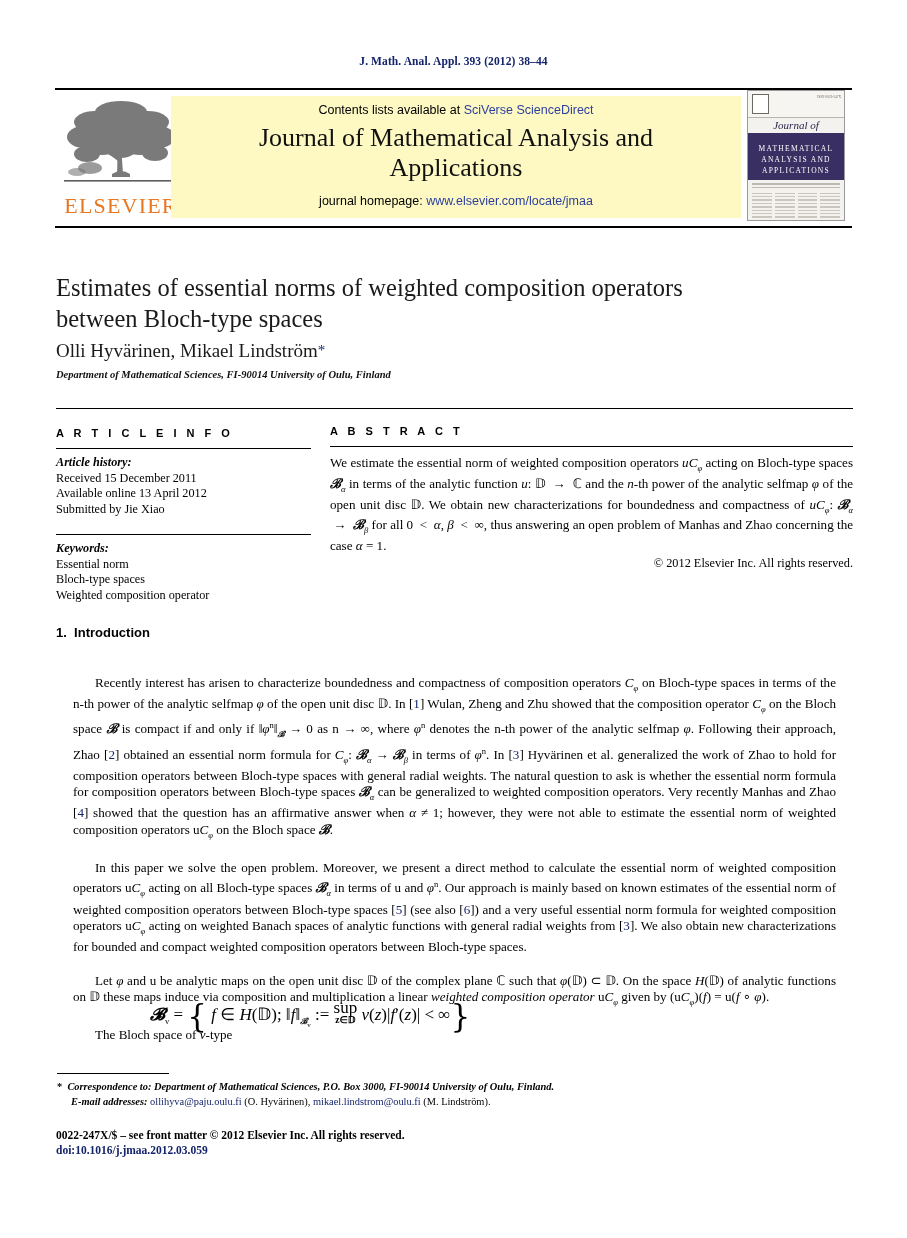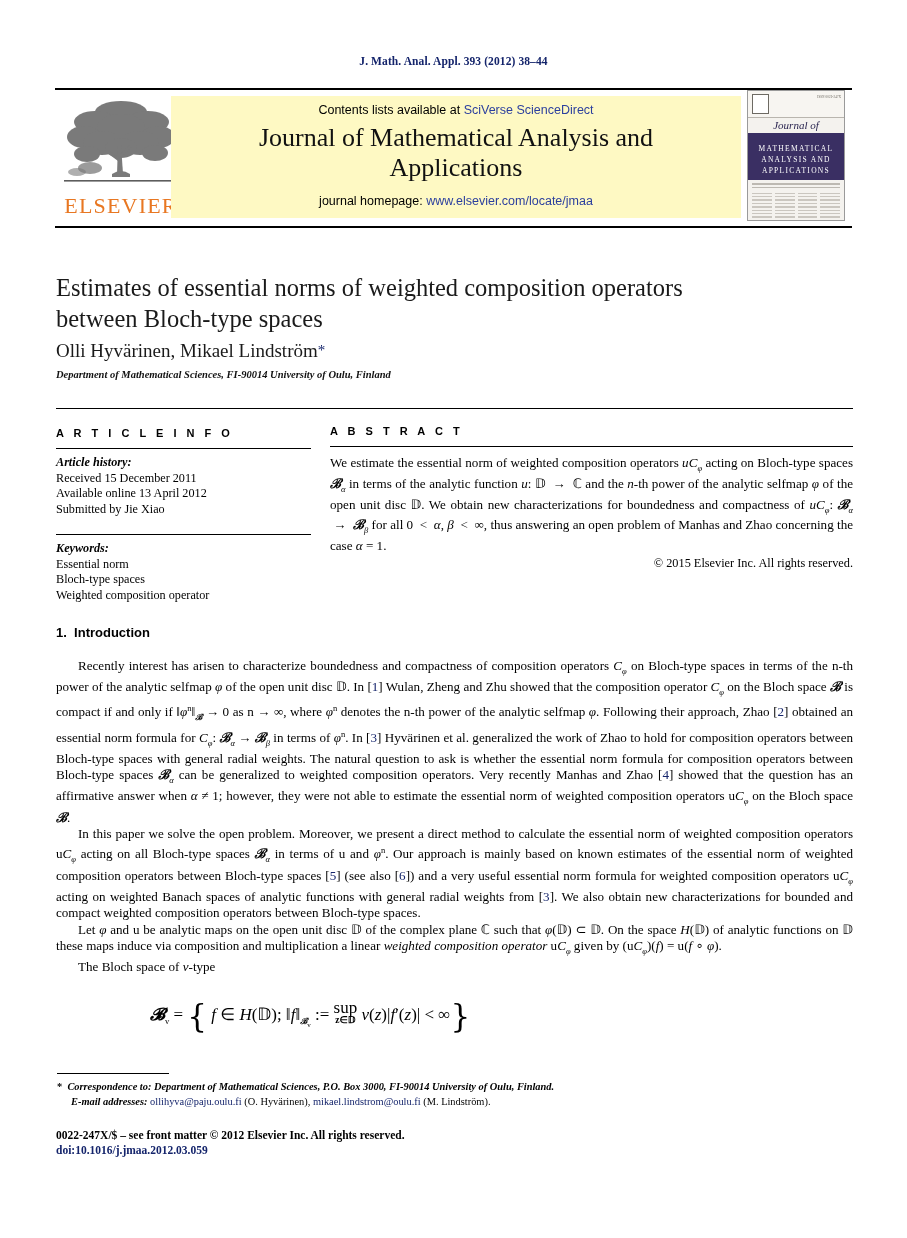--- a/index.html
+++ b/index.html
@@ -255,21 +255,21 @@
   }
   .bodytext {
     position: absolute;
     left: 56px; top: 658px;
     width: 797px;
     font-family: "Liberation Serif", serif;
     font-size: 13.1px;
     line-height: 16.45px;
     text-align: justify;
   }
-  .bodytext p { margin: 0; text-indent: 22px; }
+  .bodytext p { margin: 17px; text-indent: 22px; }
   .ref { color: #14246b; }
   em.it { font-style: italic; }
 
   
   .mvar { font-family: "Liberation Serif", serif; font-style: italic; }
   .scrB { font-family: "Liberation Serif", serif; font-style: italic; font-weight: bold; }
   sub.sm { font-size: 8.5px; }
   sup.sm { font-size: 8.5px; }
 
   
@@ -474,21 +474,21 @@
       <div>Weighted composition operator</div>
     </div>
   </div>
 
   <div class="col-abs">
     <div class="sechead">A B S T R A C T</div>
     <div class="hr-thin"></div>
     <div class="abs-body">
       We estimate the essential norm of weighted composition operators <span class="mvar">u</span><span class="mvar">C</span><sub class="sm"><span class="mvar">φ</span></sub> acting on Bloch-type spaces <span class="scrB">ℬ</span><sub class="sm"><span class="mvar">α</span></sub> in terms of the analytic function <span class="mvar">u</span>: 𝔻 &nbsp;→&nbsp; ℂ and the <span class="mvar">n</span>-th power of the analytic selfmap <span class="mvar">φ</span> of the open unit disc 𝔻. We obtain new characterizations for boundedness and compactness of <span class="mvar">u</span><span class="mvar">C</span><sub class="sm"><span class="mvar">φ</span></sub>: <span class="scrB">ℬ</span><sub class="sm"><span class="mvar">α</span></sub> &nbsp;→&nbsp; <span class="scrB">ℬ</span><sub class="sm"><span class="mvar">β</span></sub> for all 0 &nbsp;&lt;&nbsp; <span class="mvar">α</span>, <span class="mvar">β</span> &nbsp;&lt;&nbsp; ∞, thus answering an open problem of Manhas and Zhao concerning the case <span class="mvar">α</span> = 1.
     </div>
-    <div class="abs-copy">© 2015 Elsevier Inc. All rights reserved.</div>
+    <div class="abs-copy">© 2012 Elsevier Inc. All rights reserved.</div>
   </div>
 
   <div class="h2">
     <span>1.</span>&nbsp;&nbsp;<span>Introduction</span>
   </div>
 
   <div class="bodytext">
     <p>Recently interest has arisen to characterize boundedness and compactness of composition operators <span class="mvar">C</span><sub class="sm"><span class="mvar">φ</span></sub> on Bloch-type spaces in terms of the n-th power of the analytic selfmap <span class="mvar">φ</span> of the open unit disc 𝔻. In [<span class="ref">1</span>] Wulan, Zheng and Zhu showed that the composition operator <span class="mvar">C</span><sub class="sm"><span class="mvar">φ</span></sub> on the Bloch space <span class="scrB">ℬ</span> is compact if and only if ‖<span class="mvar">φ</span><sup class="sm">n</sup>‖<sub class="sm"><span class="scrB">ℬ</span></sub> → 0 as n → ∞, where <span class="mvar">φ</span><sup class="sm">n</sup> denotes the n-th power of the analytic selfmap <span class="mvar">φ</span>. Following their approach, Zhao [<span class="ref">2</span>] obtained an essential norm formula for <span class="mvar">C</span><sub class="sm"><span class="mvar">φ</span></sub>: <span class="scrB">ℬ</span><sub class="sm"><span class="mvar">α</span></sub> → <span class="scrB">ℬ</span><sub class="sm"><span class="mvar">β</span></sub> in terms of <span class="mvar">φ</span><sup class="sm">n</sup>. In [<span class="ref">3</span>] Hyvärinen et al. generalized the work of Zhao to hold for composition operators between Bloch-type spaces with general radial weights. The natural question to ask is whether the essential norm formula for composition operators between Bloch-type spaces <span class="scrB">ℬ</span><sub class="sm"><span class="mvar">α</span></sub> can be generalized to weighted composition operators. Very recently Manhas and Zhao [<span class="ref">4</span>] showed that the question has an affirmative answer when <span class="mvar">α</span> ≠ 1; however, they were not able to estimate the essential norm of weighted composition operators u<span class="mvar">C</span><sub class="sm"><span class="mvar">φ</span></sub> on the Bloch space <span class="scrB">ℬ</span>.</p>
 
     <p>In this paper we solve the open problem. Moreover, we present a direct method to calculate the essential norm of weighted composition operators u<span class="mvar">C</span><sub class="sm"><span class="mvar">φ</span></sub> acting on all Bloch-type spaces <span class="scrB">ℬ</span><sub class="sm"><span class="mvar">α</span></sub> in terms of u and <span class="mvar">φ</span><sup class="sm">n</sup>. Our approach is mainly based on known estimates of the essential norm of weighted composition operators between Bloch-type spaces [<span class="ref">5</span>] (see also [<span class="ref">6</span>]) and a very useful essential norm formula for weighted composition operators u<span class="mvar">C</span><sub class="sm"><span class="mvar">φ</span></sub> acting on weighted Banach spaces of analytic functions with general radial weights from [<span class="ref">3</span>]. We also obtain new characterizations for bounded and compact weighted composition operators between Bloch-type spaces.</p>

